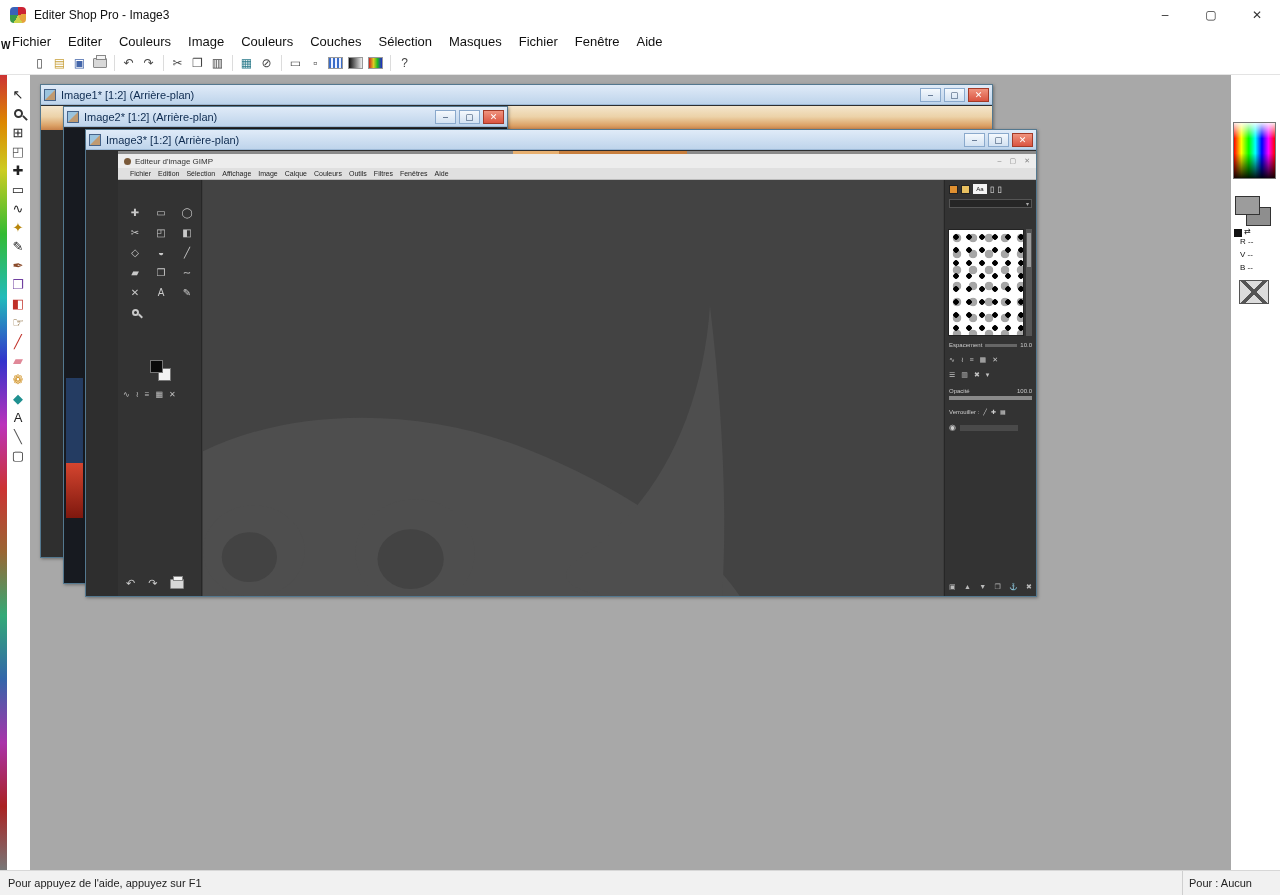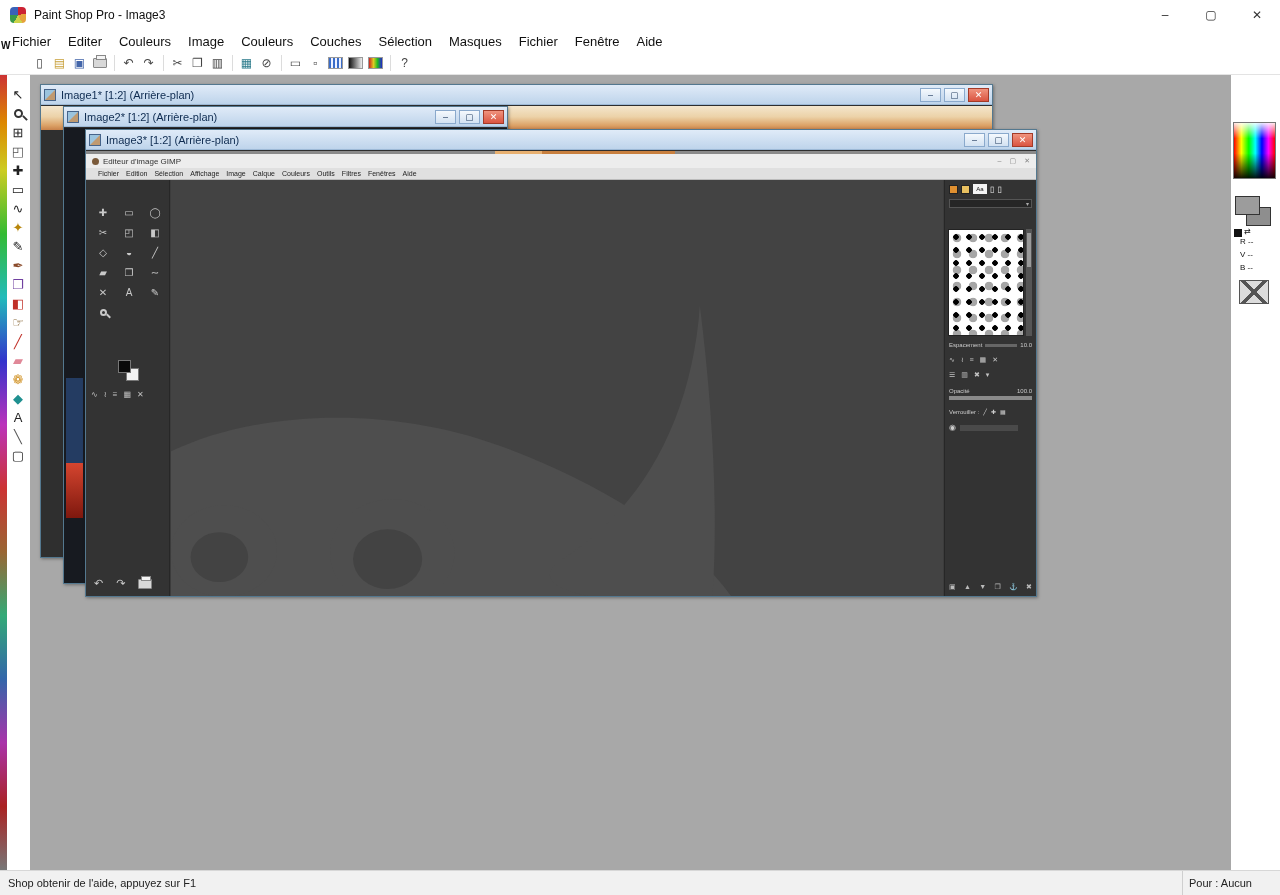--- a/index.html
+++ b/index.html
@@ -71,21 +71,21 @@
 .w1slider .fill{width:55%;height:100%;background:#3f9ae0;}
 .w1slider .knob{position:absolute;left:52%;top:-3px;width:7px;height:10px;background:#dce9f6;border:1px solid #6a8cb0;}
 .w1foot{position:absolute;bottom:6px;left:4px;right:6px;height:5px;background:#454545;}
 
 
 #w2body{background:#171a20;}
 .w2blue{position:absolute;left:2px;top:250px;width:17px;height:85px;background:#243c62;}
 .w2red{position:absolute;left:2px;top:335px;width:17px;height:55px;background:linear-gradient(#d5452f,#7e180e);}
 
 
-#w3body{background:#0369a1;}
+#w3body{background:#0369a1;margin-left:32px;}
 .gdesk{height:3px;background:linear-gradient(90deg,#8a8a8a 0 43%,#e8b070 43% 48%,#c87f3e 48% 62%,#8a8a8a 62%);}
 .gtitle{height:14px;background:#ededed;display:flex;align-items:center;padding:0 6px;font-size:8px;color:#333;}
 .gdot{width:7px;height:7px;border-radius:50%;background:#7a5a3a;margin-right:4px;}
 .gsys{margin-left:auto;display:flex;gap:8px;font-size:7px;color:#888;}
 .gmenu{height:12px;background:#e0e0e0;border-bottom:1px solid #bbb;display:flex;align-items:center;gap:7px;padding-left:12px;font-size:7px;color:#222;}
 .gbody{position:absolute;left:0;right:0;top:29px;bottom:0;background:#3c3c3c;}
 .gtoolbox{position:absolute;left:0;top:0;bottom:0;width:84px;background:#333;border-right:1px solid #272727;}
 .gtgrid{display:grid;grid-template-columns:repeat(3,26px);row-gap:7px;padding:26px 0 0 4px;}
 .gt{font-size:10px;color:#c9c9c9;text-align:center;height:13px;display:flex;align-items:center;justify-content:center;}
 .gfgbg{position:absolute;left:32px;top:180px;width:24px;height:24px;}
@@ -131,21 +131,21 @@
 
 
 .statusbar{position:absolute;left:0;bottom:0;width:1280px;height:25px;background:#f1f1f1;border-top:1px solid #d7d7d7;display:flex;align-items:center;font-size:11px;color:#222;padding-left:8px;}
 .sb-right{position:absolute;left:1182px;top:0;bottom:0;right:0;display:flex;align-items:center;padding-left:6px;border-left:1px solid #cfcfcf;}
 </style>
 </head>
 <body>
 
 <div class="titlebar">
   <div class="app-icon"></div>
-  <div class="app-title">Paint Shop Pro - Image3</div>
+  <div class="app-title">Editer Shop Pro - Image3</div>
   <div class="sys">
     <span>–</span>
     <span>▢</span>
     <span>✕</span>
   </div>
 </div>
 
 <div class="menubar">
   <span>Fichier</span>
   <span>Editer</span>
@@ -436,15 +436,15 @@
       <div>R --</div>
       <div>V --</div>
       <div>B --</div>
     </div>
     <div class="mnull"></div>
   </div>
 
 </div>
 
 <div class="statusbar">
-  <span>Shop obtenir de l'aide, appuyez sur F1</span>
+  <span>Pour appuyez de l'aide, appuyez sur F1</span>
   <span class="sb-right">Pour : Aucun</span>
 </div>
 
 </body></html>

